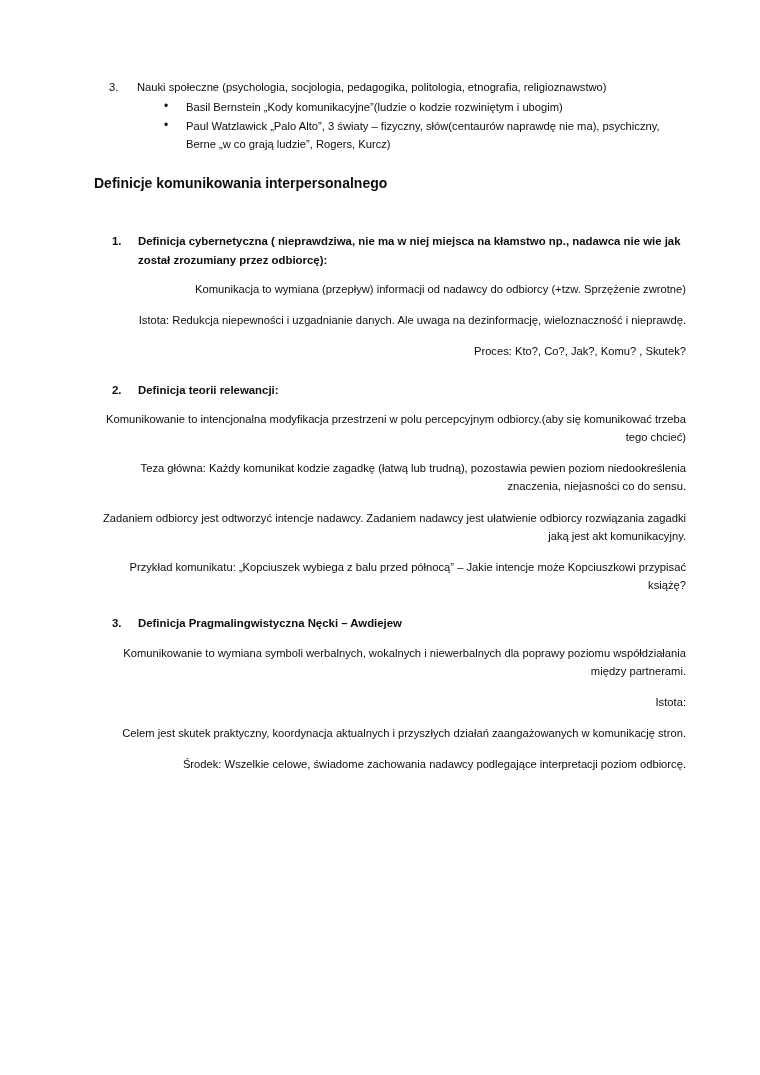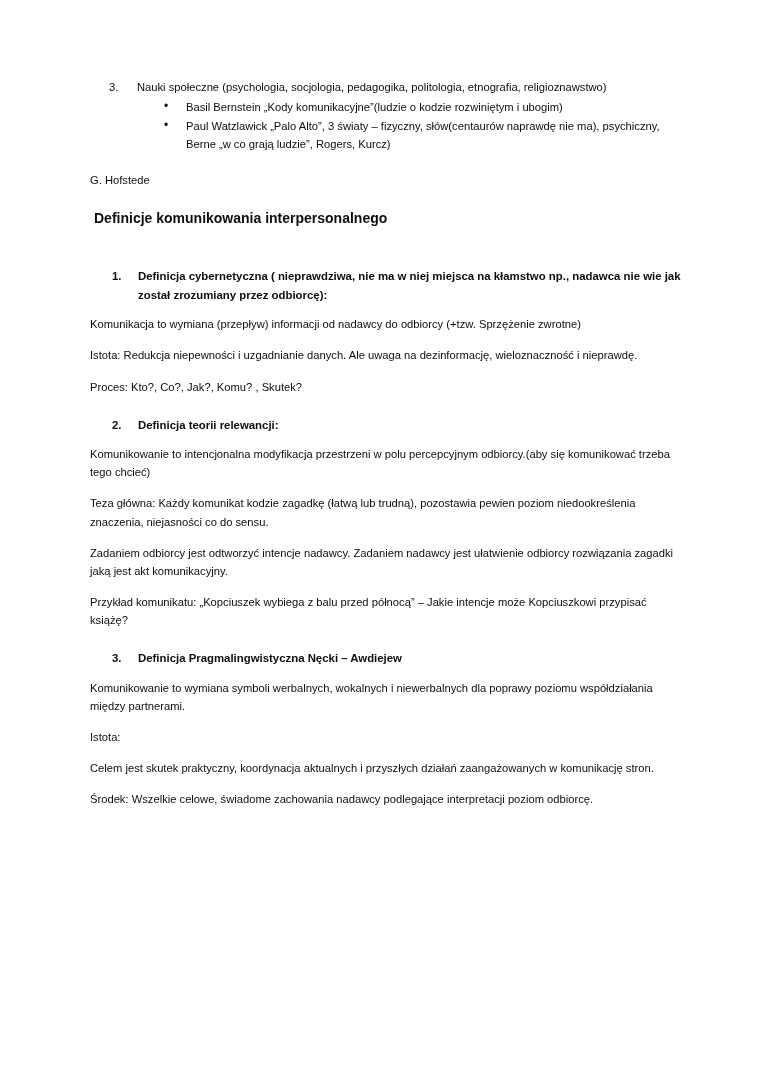--- a/index.html
+++ b/index.html
@@ -20,22 +20,22 @@
     width: 760px;
     height: 1075px;
     padding: 78px 74px 0 90px;
     background: #ffffff;
   }
 
   
   .para {
     font-size: 11.2px;
     line-height: 1.62;
-    margin: 0 0 13px 0;
-    text-align: left;
+    margin: 0 0 13px 8px;
+    text-align: right;
   }
   .bold { font-weight: normal; }
 
   
   .num-list {
     margin: 0;
     padding: 0;
     list-style: none;
   }
   .num-item {
@@ -118,21 +118,20 @@
     <li class="bullet-item">
       <span class="bdot">•</span>
       <span>Basil Bernstein „Kody komunikacyjne”(ludzie o kodzie rozwiniętym i ubogim)</span>
     </li>
     <li class="bullet-item">
       <span class="bdot">•</span>
       <span>Paul Watzlawick „Palo Alto”, 3 światy – fizyczny, słów(centaurów naprawdę nie ma), psychiczny, Berne „w co grają ludzie”, Rogers, Kurcz)</span>
     </li>
   </ul>
 
-  <p class="plain-line">G. Hofstede</p>
 
   <p class="heading-main">Definicje komunikowania interpersonalnego</p>
 
   <div class="spacer-lg"></div>
 
   <p class="def-head">
     <span class="marker">1.</span>
     <span>Definicja cybernetyczna ( nieprawdziwa, nie ma w niej miejsca na kłamstwo np., nadawca nie wie jak został zrozumiany przez odbiorcę):</span>
   </p>
   <p class="para">Komunikacja to wymiana (przepływ) informacji od nadawcy do odbiorcy (+tzw. Sprzężenie zwrotne)</p>

